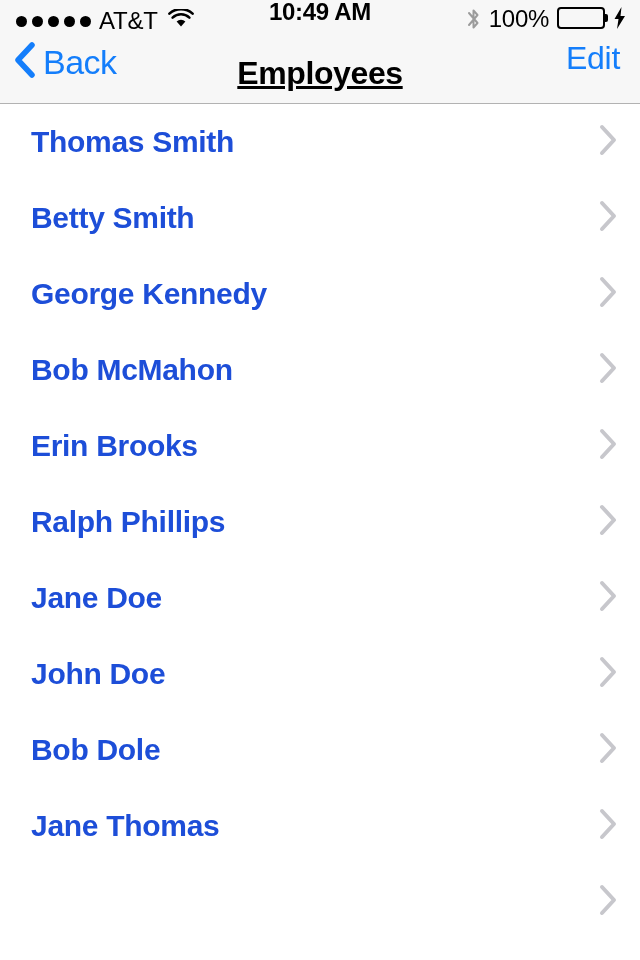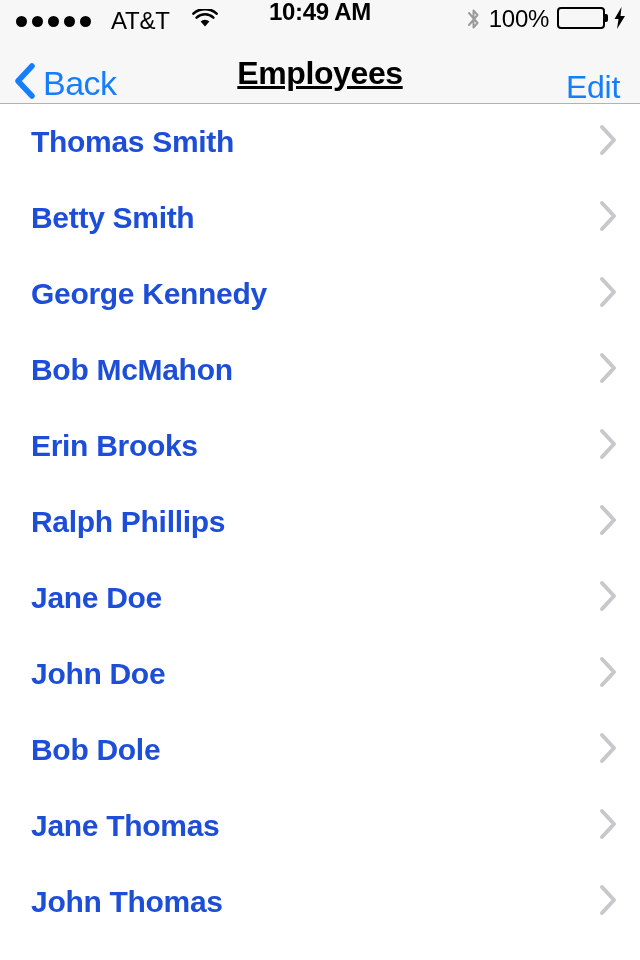--- a/index.html
+++ b/index.html
@@ -31,21 +31,21 @@
     display: flex;
     align-items: center;
     position: relative;
     flex: 0 0 auto;
     padding: 0 14px 0 16px;
     box-sizing: border-box;
   }
   .status-left {
     display: flex;
     align-items: center;
-    gap: 20px;
+    gap: 8px;
   }
   .signal-dots {
     display: flex;
     align-items: center;
     gap: 5px;
   }
   .signal-dots .dot {
     width: 11px;
     height: 11px;
     border-radius: 50%;
@@ -123,21 +123,21 @@
     display: block;
     margin-left: 1px;
   }
 
   
   .nav-bar {
     height: 62px;
     background: #f7f7f7;
     border-bottom: 1px solid #b2b2b2;
     display: flex;
-    align-items: flex-end;
+    align-items: flex-start;
     position: relative;
     flex: 0 0 auto;
     box-sizing: border-box;
   }
   .nav-back {
     display: flex;
     align-items: center;
     gap: 7px;
     padding-left: 14px;
     cursor: pointer;
@@ -349,21 +349,20 @@
     </div>
     <div class="list-row">
       <span class="row-label">Jane Thomas</span>
       <span class="row-chevron">
         <svg width="20" height="32" viewBox="0 0 20 32">
             <path d="M4 3 L16 16 L4 29" stroke="#c7c7cc" stroke-width="4" fill="none" stroke-linecap="round" stroke-linejoin="round"></path>
           </svg>
       </span>
     </div>
     <div class="list-row">
-      <span class="row-label">John Thomas</span>
       <span class="row-chevron">
         <svg width="20" height="32" viewBox="0 0 20 32">
             <path d="M4 3 L16 16 L4 29" stroke="#c7c7cc" stroke-width="4" fill="none" stroke-linecap="round" stroke-linejoin="round"></path>
           </svg>
       </span>
     </div>
   </div>
 
 </div>
 

